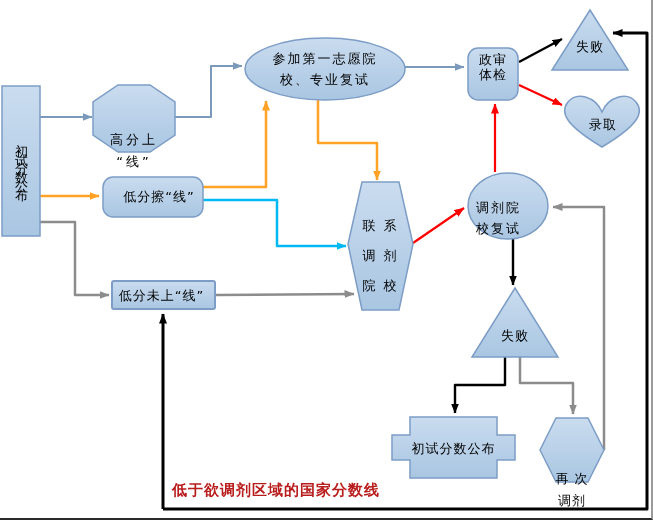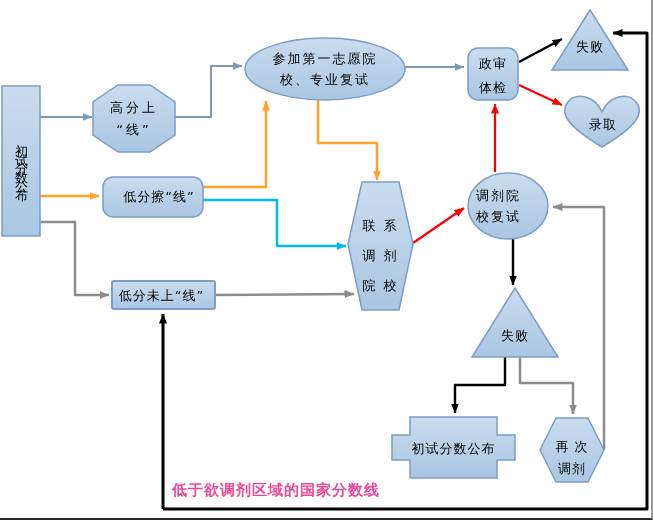--- a/index.html
+++ b/index.html
@@ -27,30 +27,30 @@
   .lbl.vertical{
     writing-mode:vertical-rl;
     text-orientation:upright;
     letter-spacing:9px;
     line-height:38px;
     white-space:normal;
   }
   .lbl.sp2{letter-spacing:2px;}
   .lbl.sp3{letter-spacing:3px;}
   .lbl.lh21{line-height:21px;}
-  .lbl.lh22{line-height:22px;}
+  .lbl.lh22{line-height:22px;margin-top:32px;}
   .lbl.lh23{line-height:30px;}
-  .lbl.lh24{line-height:24px;}
+  .lbl.lh24{line-height:15px;}
   .annotation{
     position:absolute;
     left:172px;top:481px;
     font-size:15px;
     font-weight:bold;
     letter-spacing:1px;
-    color:#ec4899;
+    color:#b91c1c;
   }
 </style>
 </head>
 <body>
 
 <div id="canvas">
 
   <svg id="wires" width="653" height="520" viewBox="0 0 653 520">
     <defs>
       <linearGradient id="shapeFill" x1="0" y1="0" x2="0" y2="1">
@@ -139,21 +139,21 @@
 调 剂
 院 校</div>
 
   <div class="lbl lh24" style="left:468px;top:52px;width:50px;">政审
 体检</div>
 
   <div class="lbl" style="left:558px;top:37px;width:64px;">失败</div>
 
   <div class="lbl" style="left:568px;top:115px;width:70px;">录取</div>
 
-  <div class="lbl sp2 lh21" style="left:470px;top:185px;width:57px;">调剂院
+  <div class="lbl sp2 lh21" style="left:470px;top:197px;width:57px;">调剂院
 校复试</div>
 
   <div class="lbl" style="left:480px;top:326px;width:70px;">失败</div>
 
   <div class="lbl" style="left:392px;top:439px;width:123px;">初试分数公布</div>
 
   <div class="lbl lh22" style="left:540px;top:436px;width:64px;text-align:center;">再 次
 调剂</div>
 
   <div class="annotation">低于欲调剂区域的国家分数线</div>

